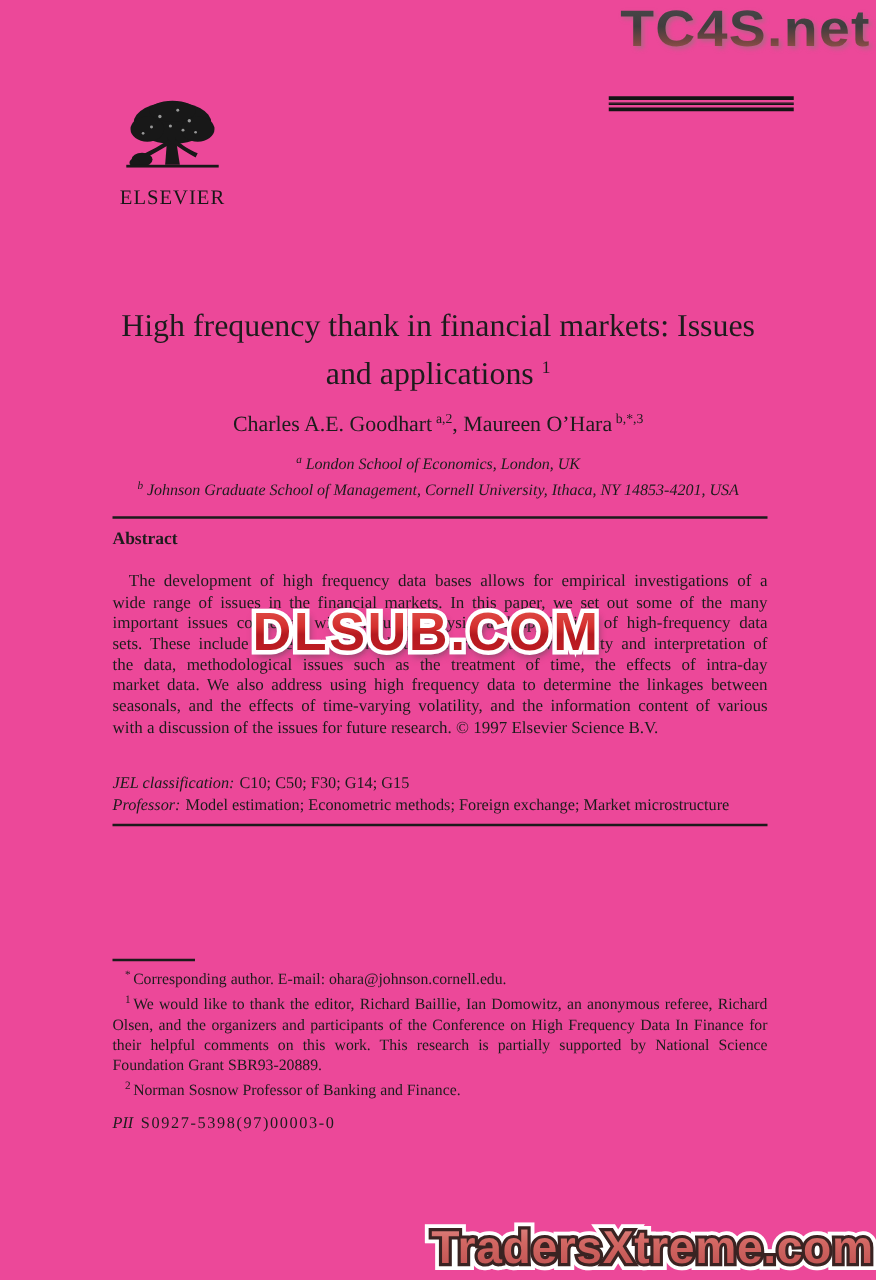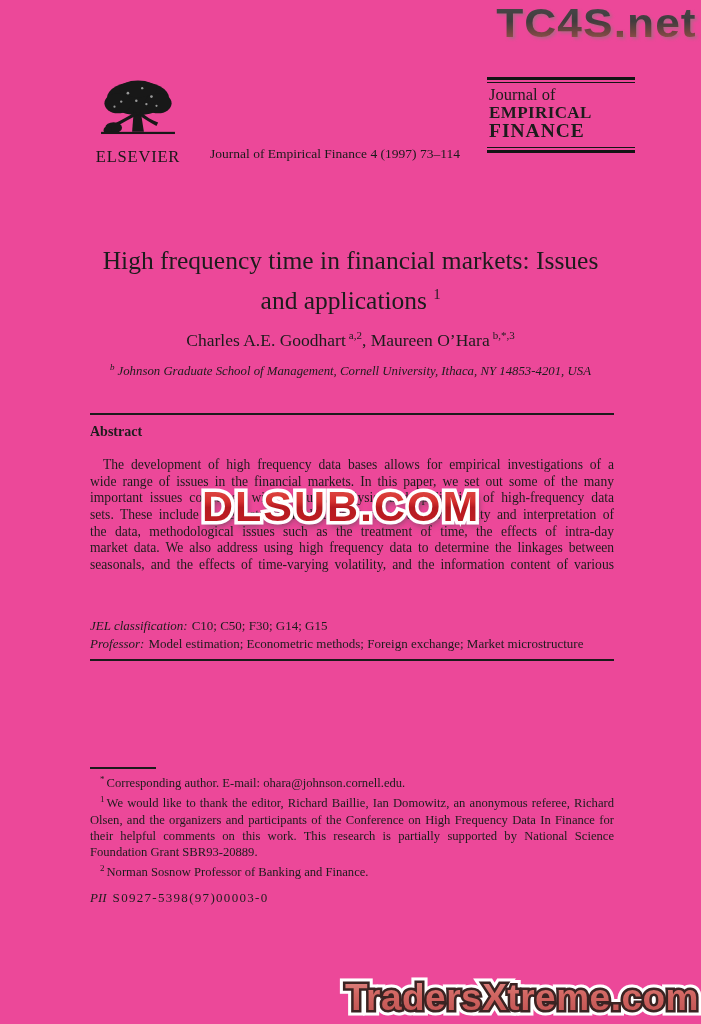--- a/index.html
+++ b/index.html
@@ -122,56 +122,52 @@
           <circle cx="48" cy="27" r="1.5"></circle>
             <circle cx="72" cy="33" r="1.3"></circle>
           <circle cx="22" cy="34" r="1.3"></circle>
             <circle cx="60" cy="31" r="1.4"></circle>
         </g>
       </svg>
     </span>
     <div class="logo-name">ELSEVIER</div>
   </div>
 
-  <div class="citation">Journal of Empirical Finance 4 (1997) 73–114</div>
 
   <div class="jbox">
     <div class="dr-top"></div>
-    <div class="jbox-text">
-      <div class="jbox-line1">Journal of</div>
-      <div class="jbox-line2">EMPIRICAL</div>
-      <div class="jbox-line3">FINANCE</div>
-    </div>
     <div class="dr-bot"></div>
   </div>
 
   <div class="title">
-    <div>High frequency time in financial markets: Issues</div>
+    <div>High frequency thank in financial markets: Issues</div>
     <div><span>and applications</span>&nbsp;<sup>1</sup></div>
   </div>
 
   <div class="authors">
     <span>Charles A.E. Goodhart</span><sup>a,2</sup><span>, </span><span>Maureen O’Hara</span><sup>b,*,3</sup>
   </div>
 
   <div class="affils">
+    <div><sup>a</sup><span>London School of Economics, London, UK</span></div>
     <div><sup>b</sup><span>Johnson Graduate School of Management, Cornell University, Ithaca, NY 14853-4201, USA</span></div>
   </div>
 
   <div class="rule rule-abstract-top"></div>
 
   <div class="abstract-heading">Abstract</div>
   <div class="abstract-body">
     <div class="abs-line first">The development of high frequency data bases allows for empirical investigations of a</div>
     <div class="abs-line">wide range of issues in the financial markets. In this paper, we set out some of the many</div>
     <div class="abs-line">important issues connected with the use, analysis, and application of high-frequency data</div>
     <div class="abs-line">sets. These include the effects of market structure on the availability and interpretation of</div>
     <div class="abs-line">the data, methodological issues such as the treatment of time, the effects of intra-day</div>
     <div class="abs-line">market data. We also address using high frequency data to determine the linkages between</div>
     <div class="abs-line">seasonals, and the effects of time-varying volatility, and the information content of various</div>
+    <div class="abs-line last">with a discussion of the issues for future research. © 1997 Elsevier Science B.V.</div>
   </div>
 
   <div class="wm wm-mid">
     <span class="back">DLSUB.COM</span>
     <span class="front">DLSUB.COM</span>
   </div>
 
   <div class="classification">
     <div><span class="cls-label">JEL classification:</span><span class="cls-values">C10; C50; F30; G14; G15</span></div>
     <div><span class="cls-label">Professor:</span><span class="cls-values">Model estimation; Econometric methods; Foreign exchange; Market microstructure</span></div>

